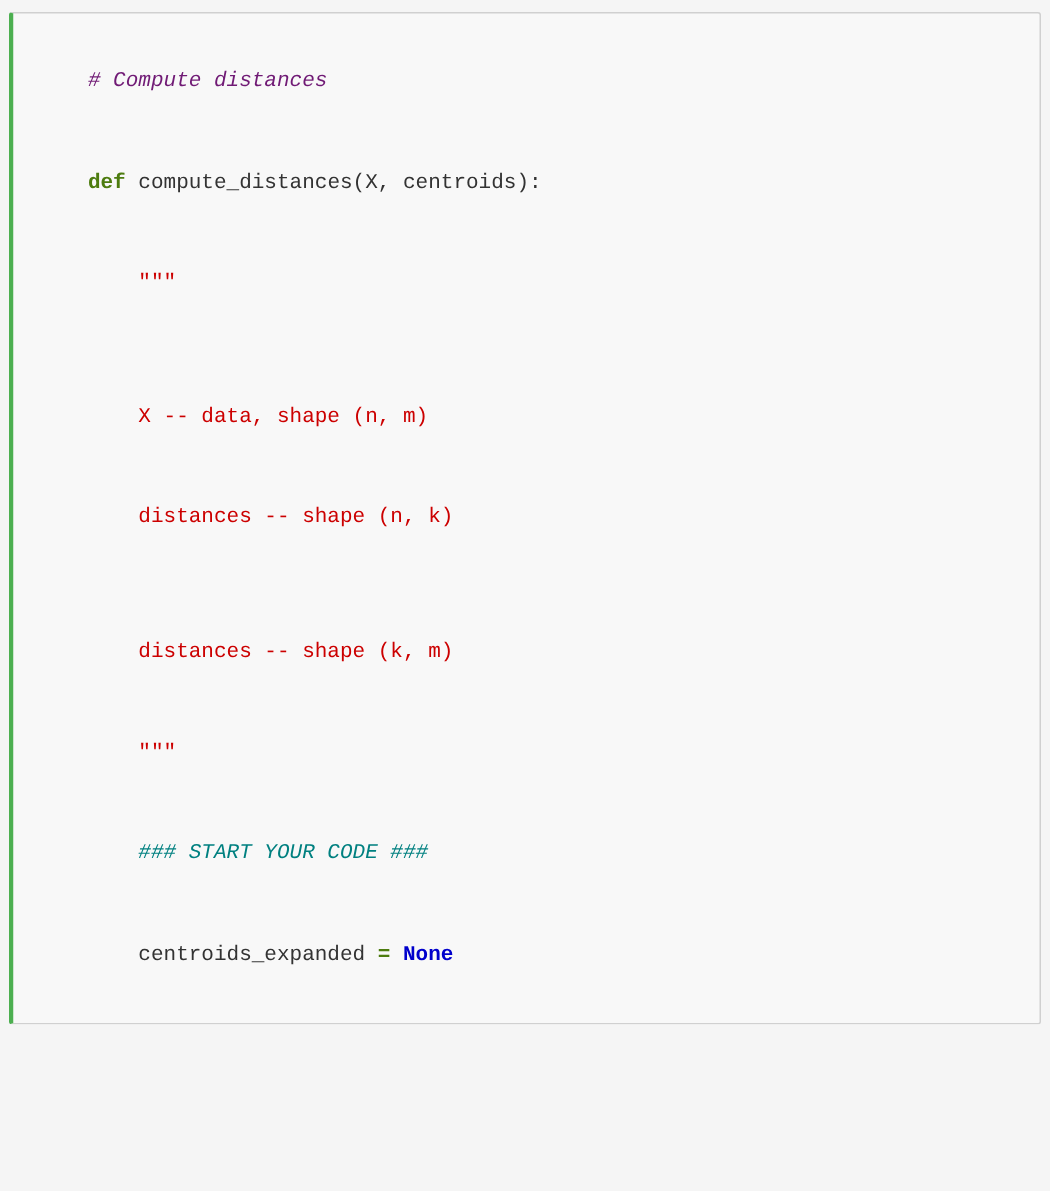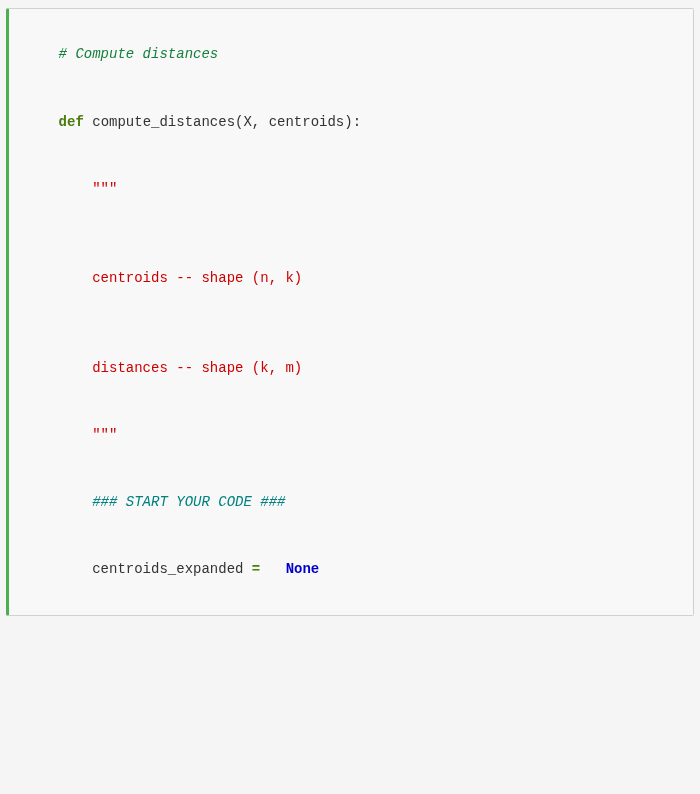--- a/index.html
+++ b/index.html
@@ -32,38 +32,37 @@
       font-size: 14px;
       color: #333;
     }
 
     .kw-green {
       color: #4d7c0f;
       font-weight: bold;
     }
 
     .comment-green {
-      color: #15803d;
+      color: #701a75;
       font-style: italic;
     }
 
     .comment-teal {
       color: #008080;
       font-style: italic;
       text-align: right;
     }
 
     .string-red {
       color: #cc0000;
     }
 
     .none-blue {
       color: #0000cc;
       font-weight: bold;
-      margin-left: 17px;
     }
 
     .blank-line {
       height: 1.6em;
     }
   </style>
 </head>
 <body>
 
 <div class="code-block">
@@ -76,23 +75,26 @@
     <span class="kw-green">def</span><span> compute_distances(X, centroids):</span>
   </div>
 
   <div class="code-line">
     <span class="string-red">    """</span>
   </div>
 
   <div class="blank-line"></div>
 
 
+  <div class="code-line">
+    <span class="string-red">    X -- data, shape (n, m)</span>
+  </div>
 
   <div class="code-line">
-    <span class="string-red">    centroids -- shape (n, k)</span>
+    <span class="string-red">    distances -- shape (n, k)</span>
   </div>
 
   <div class="blank-line"></div>
 
 
   <div class="code-line">
     <span class="string-red">    distances -- shape (k, m)</span>
   </div>
 
   <div class="code-line">

